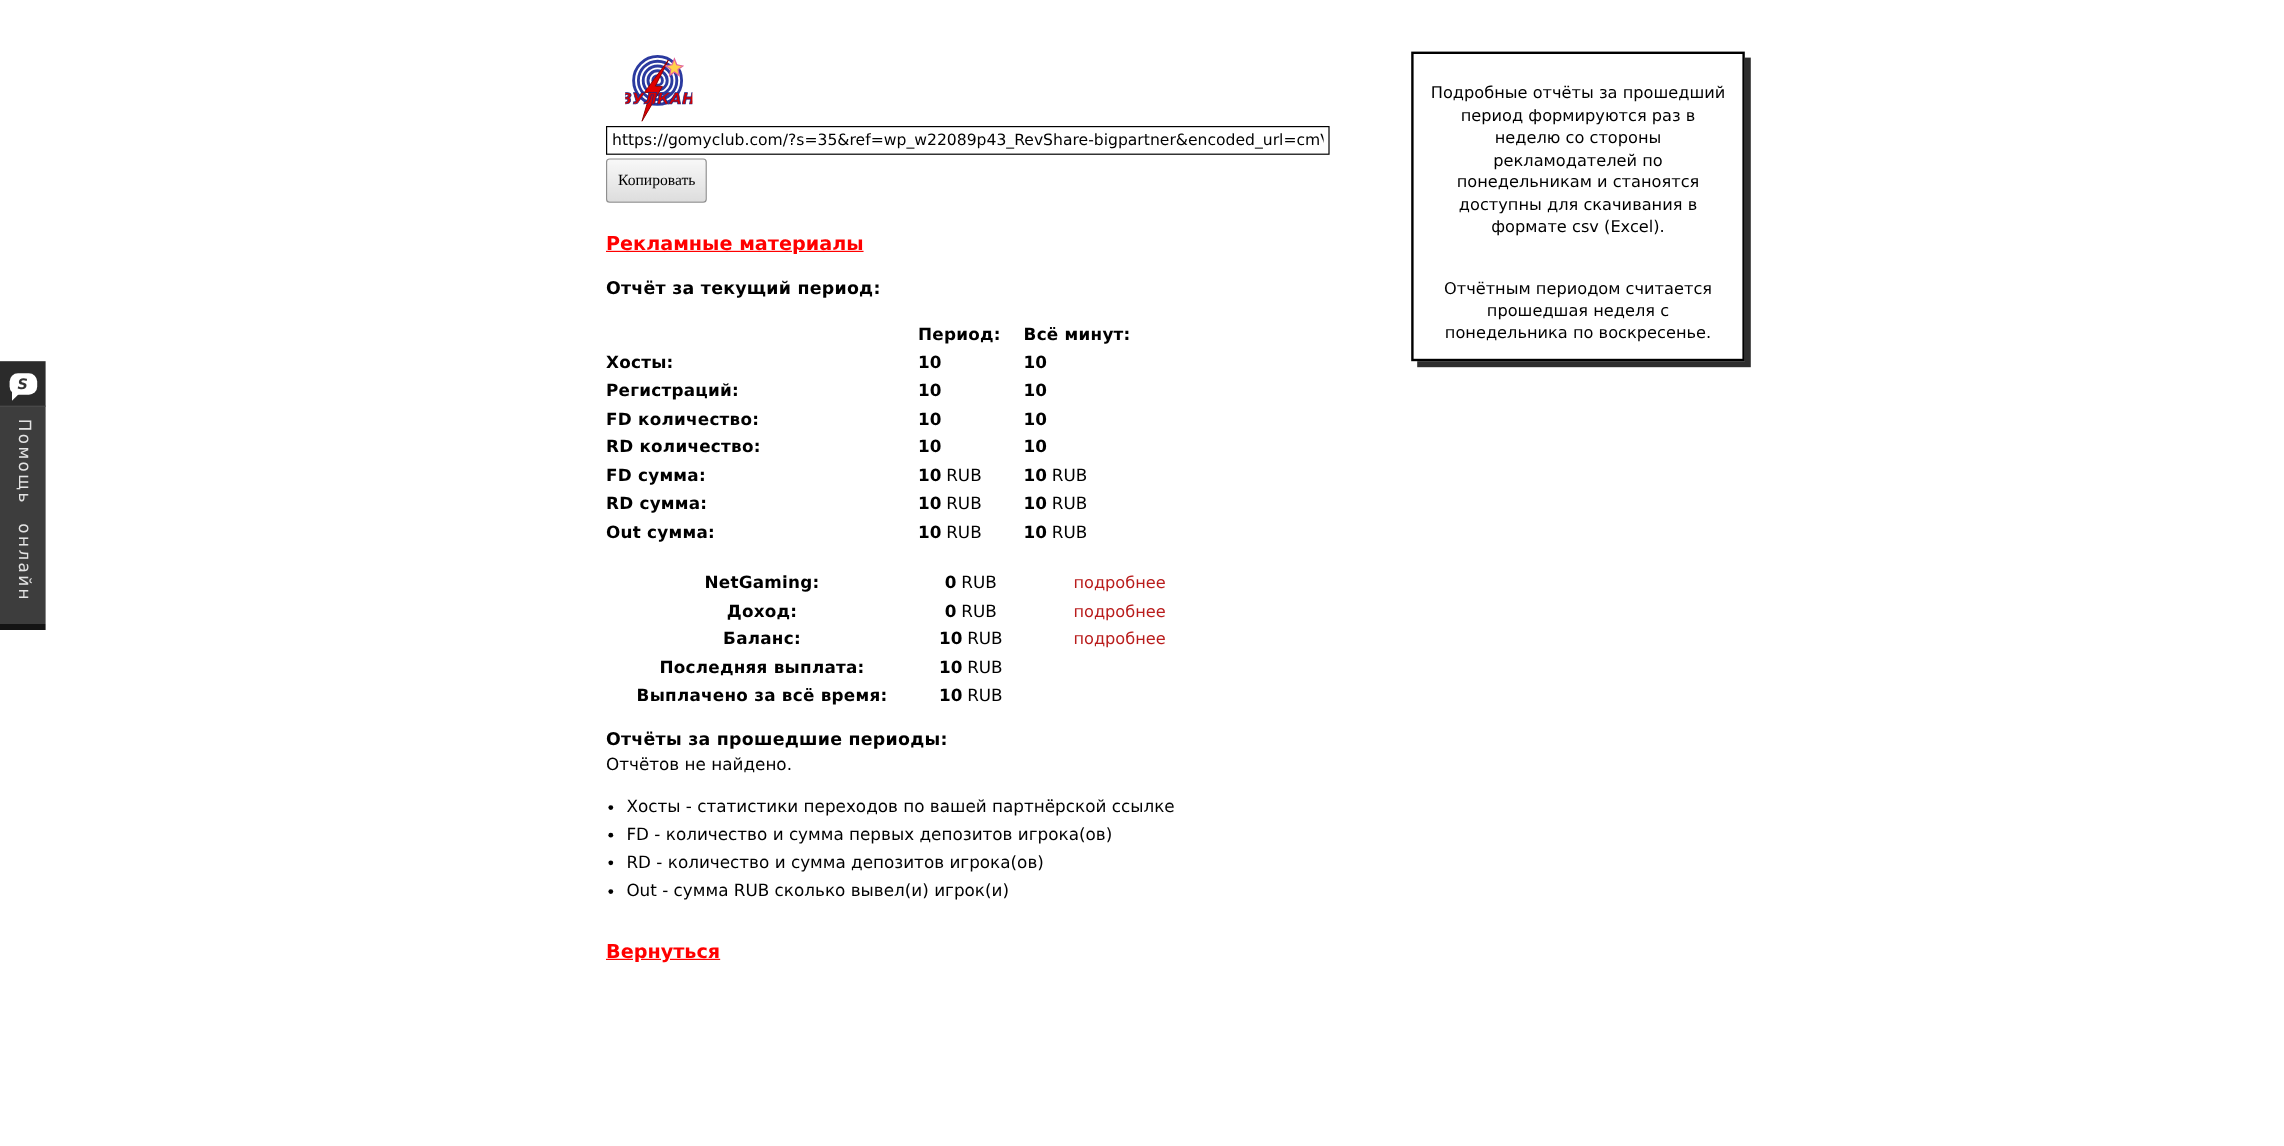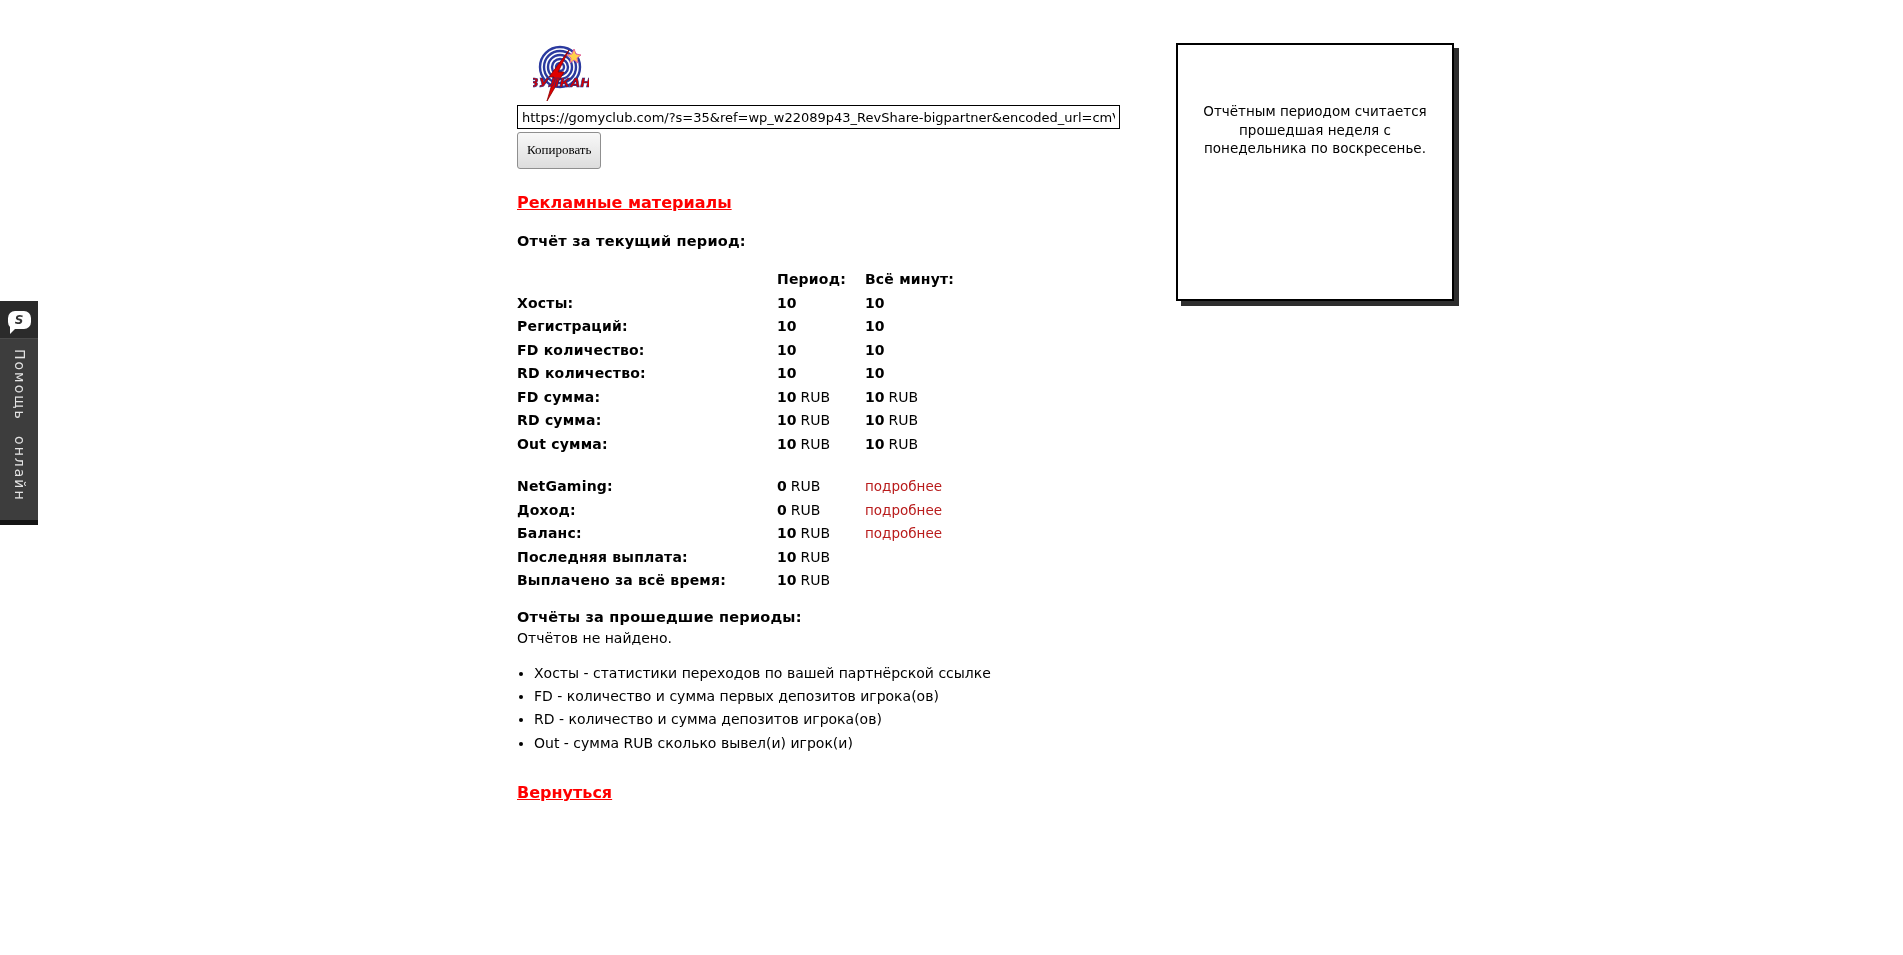--- a/index.html
+++ b/index.html
@@ -3,21 +3,21 @@
 <meta charset="utf-8">
 <style>
   * { margin:0; padding:0; box-sizing:border-box; }
   html,body { width:1903px; height:955px; background:#ffffff; overflow:hidden; }
   body {
     font-family:"DejaVu Sans","Liberation Sans",sans-serif;
     color:#000; font-size:14px; position:relative;
   }
 
   
-  .main-col { position:absolute; left:505px; top:44px; width:660px;margin-left:12px; }
+  .main-col { position:absolute; left:505px; top:44px; width:660px; }
 
   .logo { margin-left:16px; width:56px; height:60px; }
 
   .ref-url {
     display:block; margin-top:1px; width:603px; height:24px;
     border:1px solid #000; padding:0 4px; background:#fff;
     font-family:inherit; font-size:13px; color:#000;
   }
   .copy-btn {
     margin-top:3px; height:37px; padding:1px 9px 2px;
@@ -29,21 +29,21 @@
   .promo { margin-top:24px; }
   a.red-link {
     color:#ff0000; font-weight:bold; 
     text-decoration:underline; font-size:16px; cursor:pointer;
   }
 
   .sec-title { margin-top:21px; font-weight:bold; font-size:14.5px; letter-spacing:.2px; }
   .sec-sub   { margin-top:6px; font-size:14px; }
 
   .stats  { margin-top:22px; }
-  .totals { margin-top:19px; }
+  .totals { margin-top:19px;text-align:center; }
   .srow {
     display:grid; grid-template-columns:260px 88px 160px;
     height:23.5px; align-items:start; font-size:14px;
   }
   .srow .lbl  { font-weight:bold; letter-spacing:.2px; }
   .srow .hdr  { font-weight:bold; letter-spacing:.2px; }
   .srow b     { font-weight:bold; }
   .srow .unit { margin-left:4px; font-weight:normal; }
   a.details-link { color:#b91c1c; font-size:13.5px; cursor:pointer; }
 
@@ -205,20 +205,21 @@
     <li>Out - сумма RUB сколько вывел(и) игрок(и)</li>
   </ul>
 
   <div class="back">
     <a class="red-link">Вернуться</a>
   </div>
 
 </div>
 
 <div class="info-box">
+  <div class="p1">Подробные отчёты за прошедший период формируются раз в неделю со стороны рекламодателей по понедельникам и станоятся доступны для скачивания в формате csv (Excel).</div>
   <div class="p2">Отчётным периодом считается прошедшая неделя с понедельника по воскресенье.</div>
 </div>
 
 <div class="help-widget">
   <div class="hw-icon">
     <div class="bubble">S</div>
   </div>
   <div class="hw-text">
     <span>Помощь онлайн</span>
   </div>

